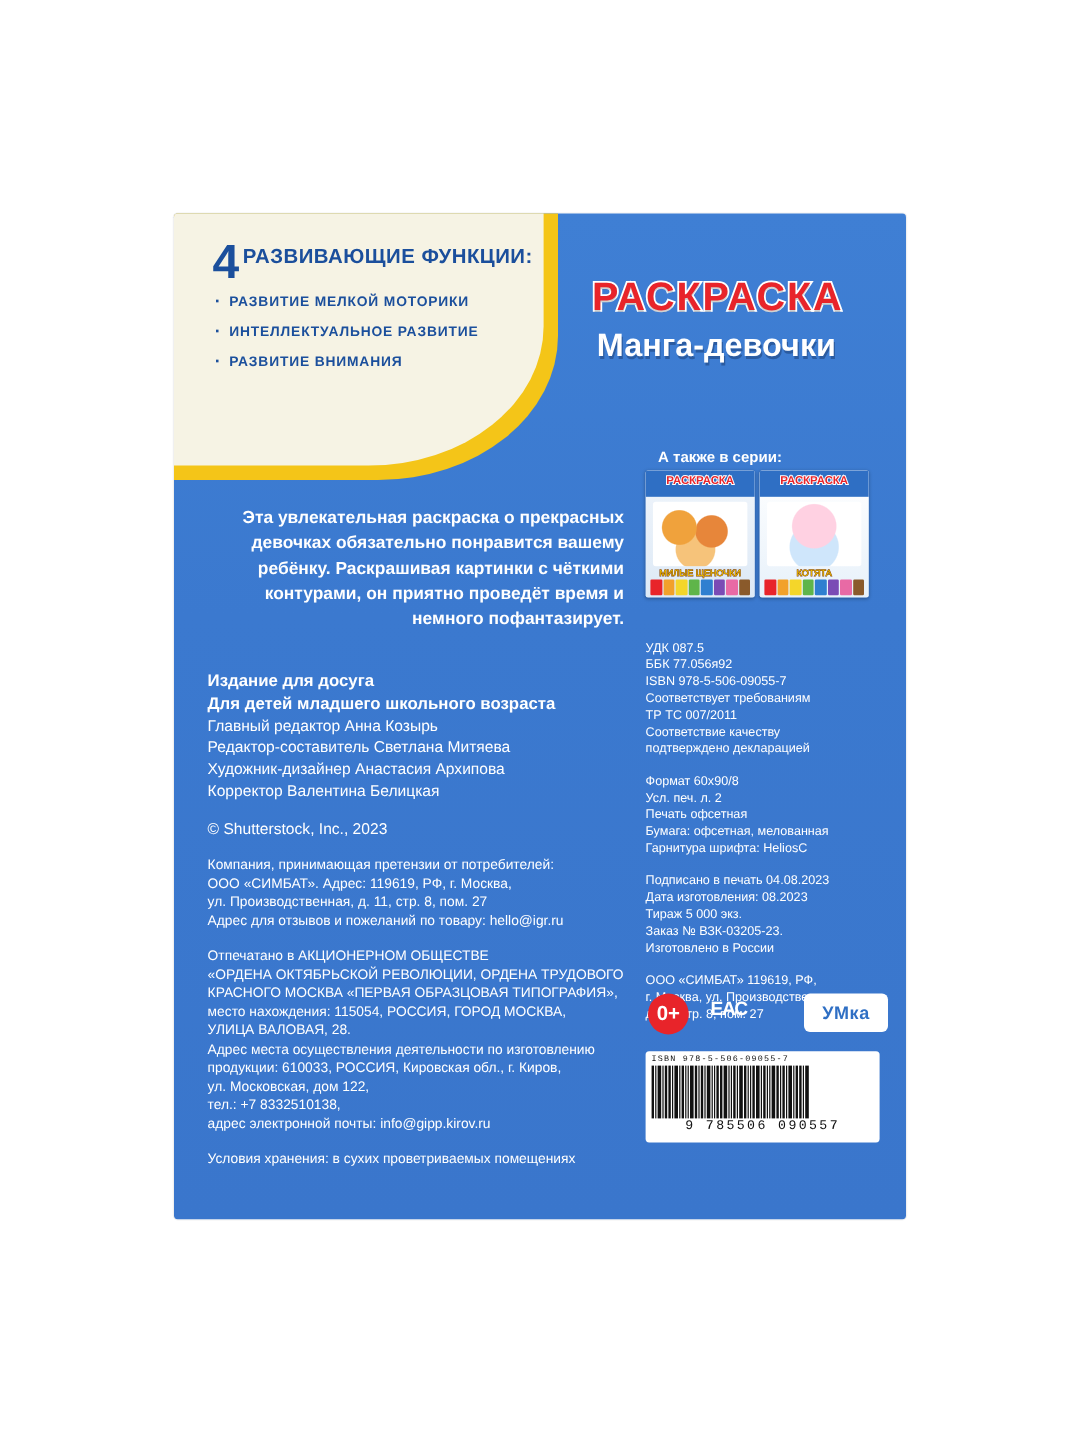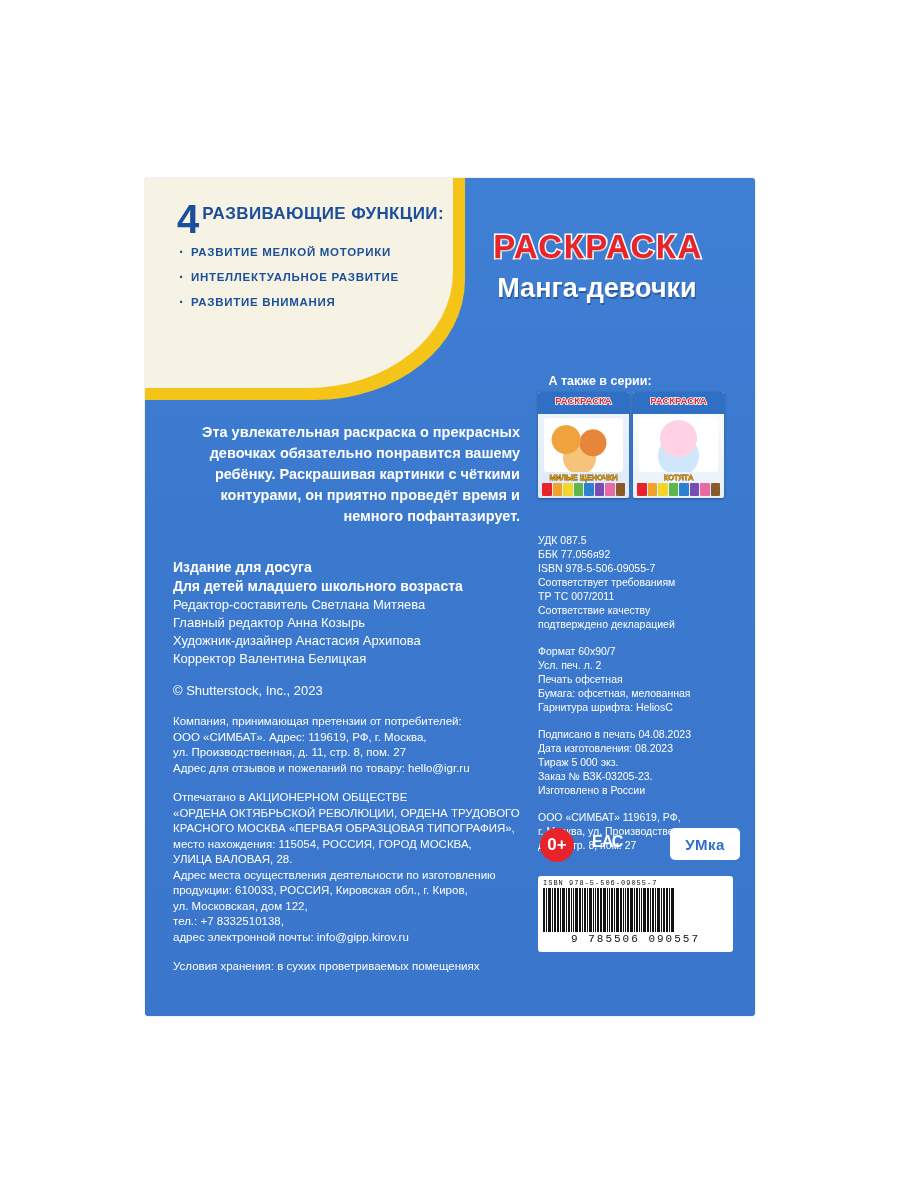--- a/index.html
+++ b/index.html
@@ -398,22 +398,22 @@
       </div>
     </div>
   </div>
 
   <div class="lead">Эта увлекательная раскраска о прекрасных девочках обязательно понравится вашему ребёнку. Раскрашивая картинки с чёткими контурами, он приятно проведёт время и немного пофантазирует.</div>
 
   <div class="left-col">
     <div class="blk">
       <div class="imp-strong">Издание для досуга</div>
       <div class="imp-strong">Для детей младшего школьного возраста</div>
+      <div class="imp-line">Главный редактор Анна Козырь</div>
       <div class="imp-line">Редактор-составитель Светлана Митяева</div>
-      <div class="imp-line">Главный редактор Анна Козырь</div>
       <div class="imp-line">Художник-дизайнер Анастасия Архипова</div>
       <div class="imp-line">Корректор Валентина Белицкая</div>
     </div>
 
     <div class="blk">
       <div class="imp-line">© Shutterstock, Inc., 2023</div>
     </div>
 
     <div class="blk small">
       <div>Компания, принимающая претензии от потребителей:</div>
@@ -443,21 +443,21 @@
       <div>УДК 087.5</div>
       <div>ББК 77.056я92</div>
       <div>ISBN 978-5-506-09055-7</div>
       <div>Соответствует требованиям</div>
       <div>ТР ТС 007/2011</div>
       <div>Соответствие качеству</div>
       <div>подтверждено декларацией</div>
     </div>
 
     <div class="grp">
-      <div>Формат 60х90/7</div>
+      <div>Формат 60х90/8</div>
       <div>Усл. печ. л. 2</div>
       <div>Печать офсетная</div>
       <div>Бумага: офсетная, мелованная</div>
       <div>Гарнитура шрифта: HeliosC</div>
     </div>
 
     <div class="grp">
       <div>Подписано в печать 04.08.2023</div>
       <div>Дата изготовления: 08.2023</div>
       <div>Тираж 5 000 экз.</div>

